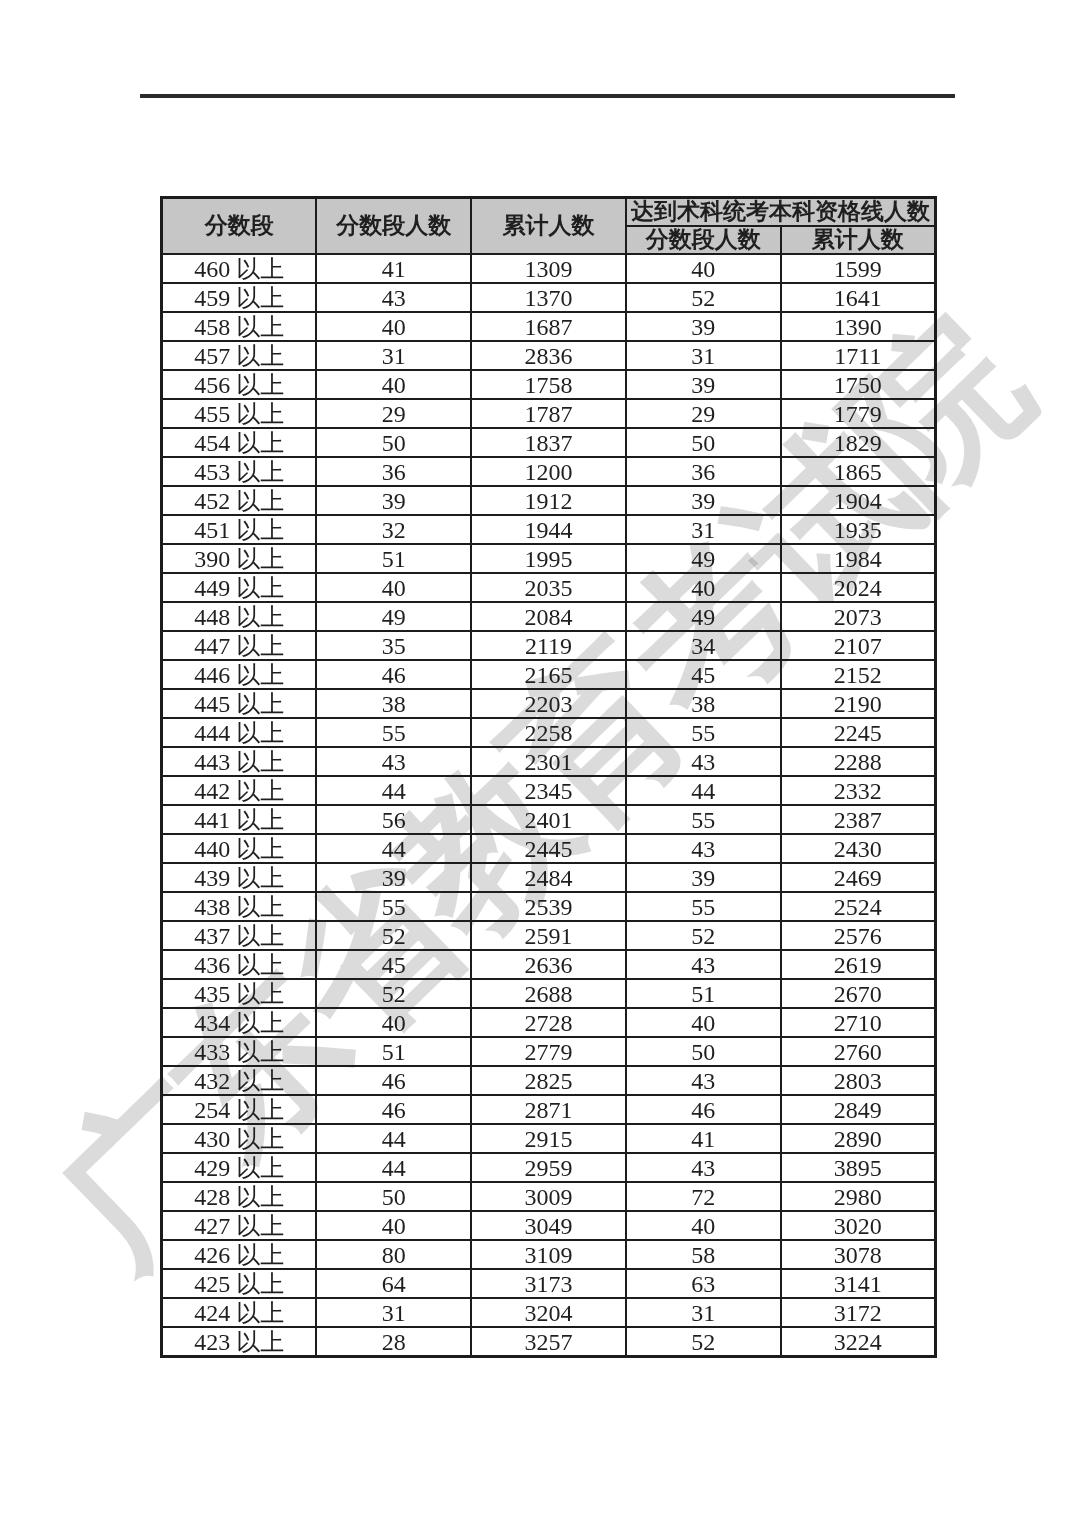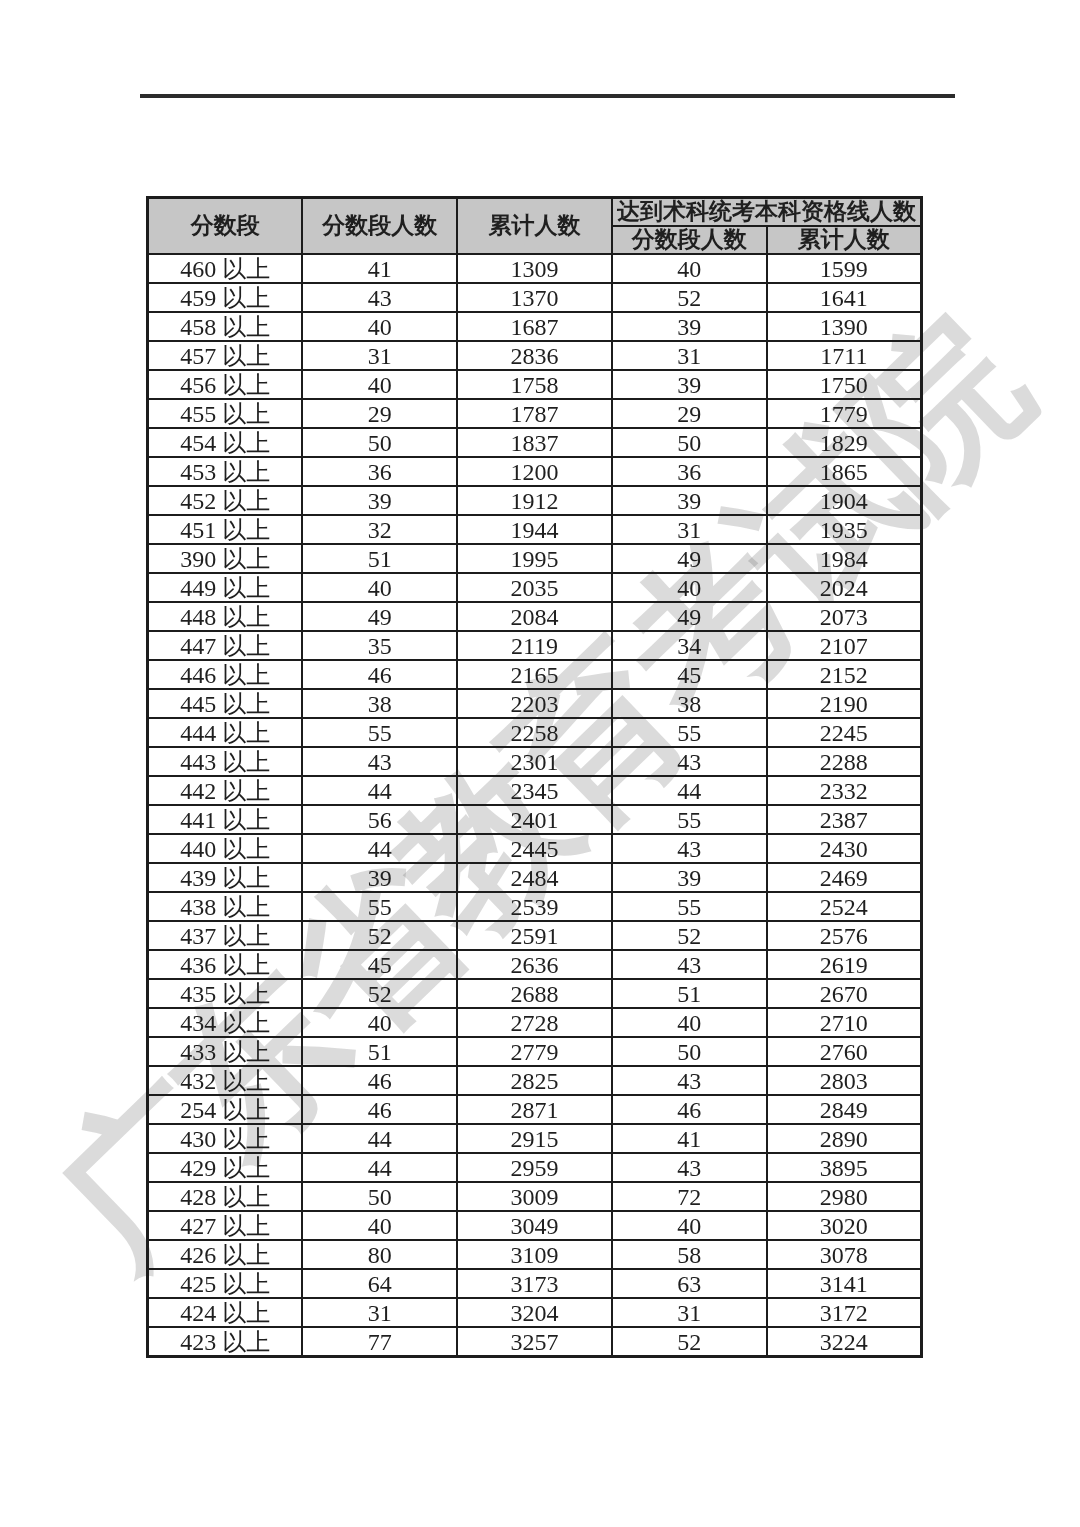--- a/index.html
+++ b/index.html
@@ -28,21 +28,21 @@
     white-space: nowrap;
     font-size: 165px;
     font-weight: bold;
     letter-spacing: -8px;
     color: rgba(90, 90, 90, 0.22);
     z-index: 1;
     pointer-events: none;
   }
   table.score-table {
     position: absolute;
-    left: 146px;
+    left: 160px;
     top: 196px;
     width: 777px;
     border-collapse: collapse;
     table-layout: fixed;
     z-index: 2;
     background: transparent;
     border: 3px solid #1c1c1c;
   }
   .score-table th, .score-table td {
     border: 2px solid #1c1c1c;
@@ -348,20 +348,20 @@
         </tr>
         <tr>
           <td>424 以上</td>
           <td>31</td>
           <td>3204</td>
           <td>31</td>
           <td>3172</td>
         </tr>
         <tr>
           <td>423 以上</td>
-          <td>77</td>
+          <td>28</td>
           <td>3257</td>
           <td>52</td>
           <td>3224</td>
         </tr>
       </tbody>
   </table>
 </div>
 
 </body></html>

